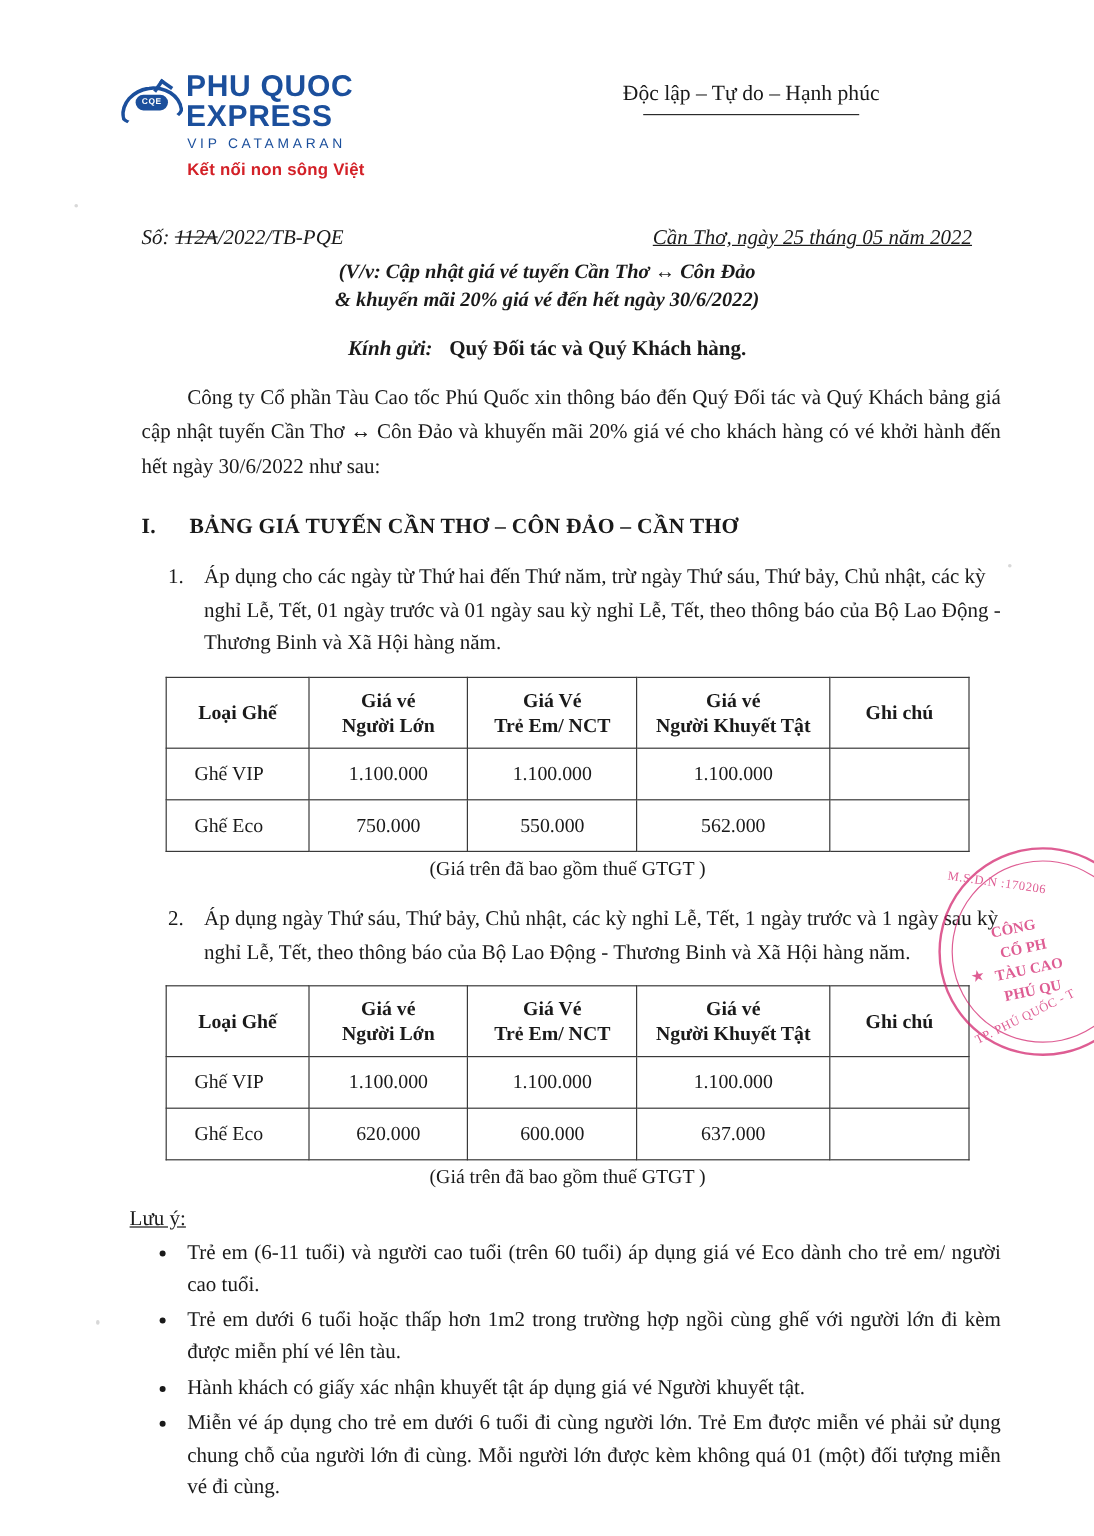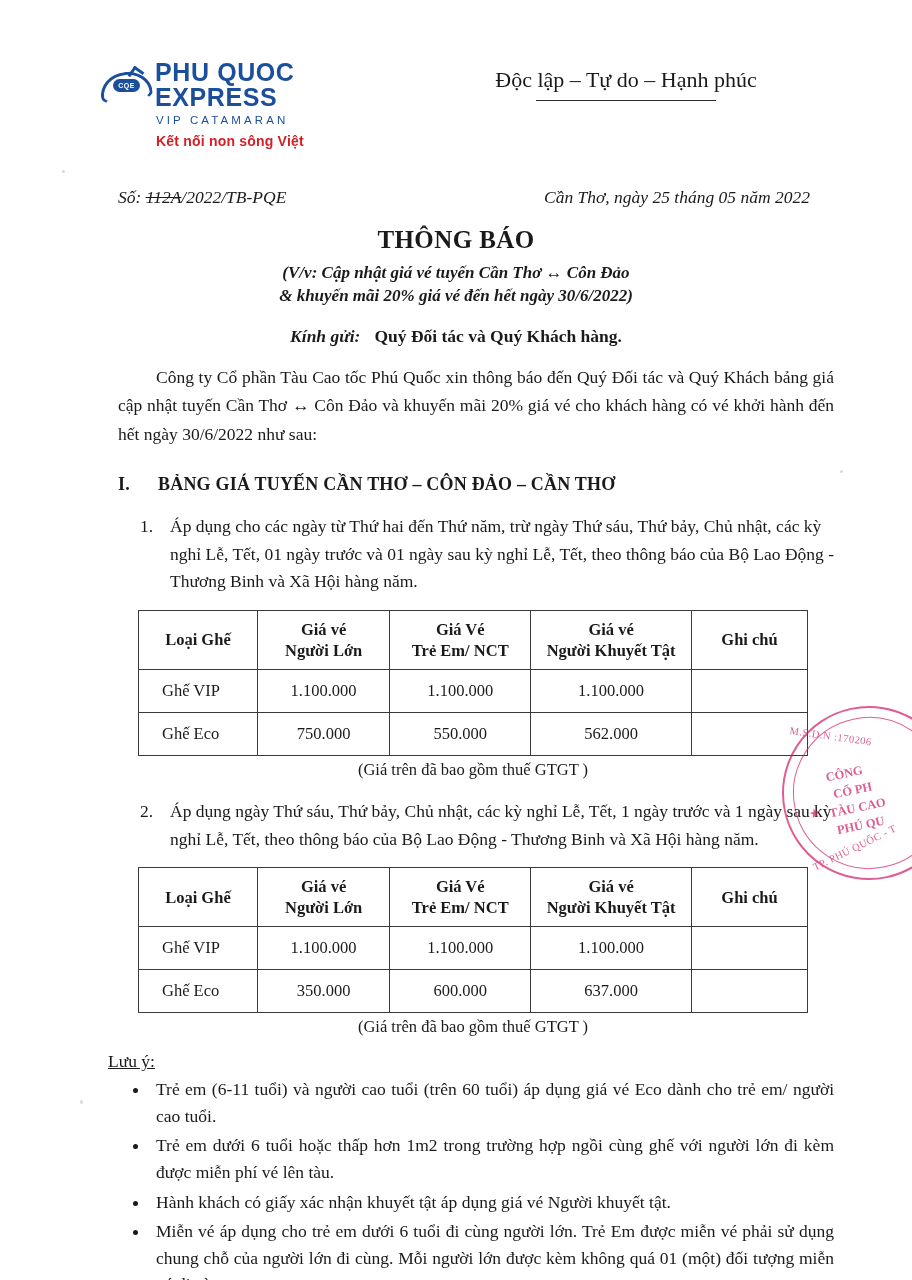--- a/index.html
+++ b/index.html
@@ -115,21 +115,21 @@
     flex: 1;
     text-align: center;
     padding-top: 10px;
   }
   .national .line1 {
     font-weight: bold;
     font-size: 20.5px;
     letter-spacing: .2px;
   }
   .national .line2 {
-    font-size: 22px;
+    font-size: 18px;
     margin-top: 5px;
   }
   .national .rule {
     width: 180px;
     height: 1px;
     background: #2b2b2b;
     margin: 7px auto 0;
   }
 
   
@@ -145,20 +145,21 @@
   }
   .ref-no .num {
     text-decoration: line-through;
     text-decoration-thickness: 1px;
   }
   .ref-date {
     flex: 1;
     text-align: right;
     font-style: italic;
     padding-right: 42px;
+    text-decoration: underline;
   }
 
   
   .title {
     text-align: center;
     font-weight: bold;
     font-size: 25px;
     margin-top: 18px;
     letter-spacing: .4px;
   }
@@ -381,21 +382,20 @@
   </div>
 
   <div class="ref-row">
     <div class="ref-no">
       <span>Số:</span>
       <span class="num">112A</span><span>/2022/TB-PQE</span>
     </div>
     <div class="ref-date">Cần Thơ, ngày 25 tháng 05 năm 2022</div>
   </div>
 
-  <div class="title">THÔNG BÁO</div>
   <div class="subtitle">
     <div>(V/v: Cập nhật giá vé tuyến Cần Thơ ↔ Côn Đảo</div>
     <div>&amp; khuyến mãi 20% giá vé đến hết ngày 30/6/2022)</div>
   </div>
 
   <div class="addressee">
     <span class="ital">Kính gửi:</span><span>Quý Đối tác và Quý Khách hàng.</span>
   </div>
 
   <div class="para">Công ty Cổ phần Tàu Cao tốc Phú Quốc xin thông báo đến Quý Đối tác và Quý Khách bảng giá cập nhật tuyến Cần Thơ ↔ Côn Đảo và khuyến mãi 20% giá vé cho khách hàng có vé khởi hành đến hết ngày 30/6/2022 như sau:</div>
@@ -478,21 +478,21 @@
       <tbody>
         <tr>
           <td class="seat">Ghế VIP</td>
           <td class="val">1.100.000</td>
           <td class="val">1.100.000</td>
           <td class="val">1.100.000</td>
           <td class="val"></td>
         </tr>
         <tr>
           <td class="seat">Ghế Eco</td>
-          <td class="val">350.000</td>
+          <td class="val">620.000</td>
           <td class="val">600.000</td>
           <td class="val">637.000</td>
           <td class="val"></td>
         </tr>
       </tbody>
     </table>
   </div>
   <div class="table-note">(Giá trên đã bao gồm thuế GTGT )</div>
 
   <div class="note-title">Lưu ý:</div>

